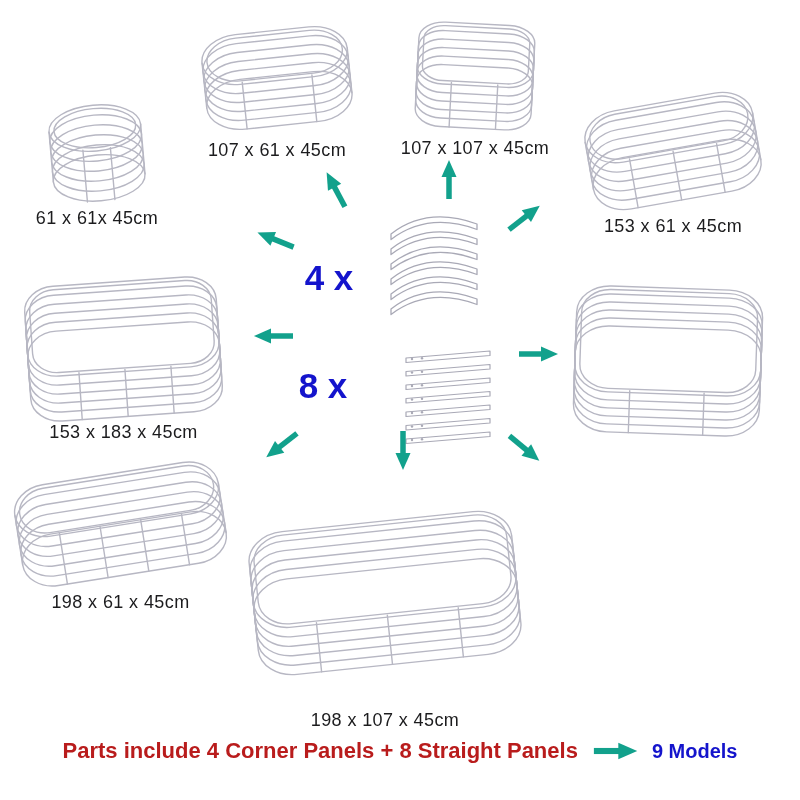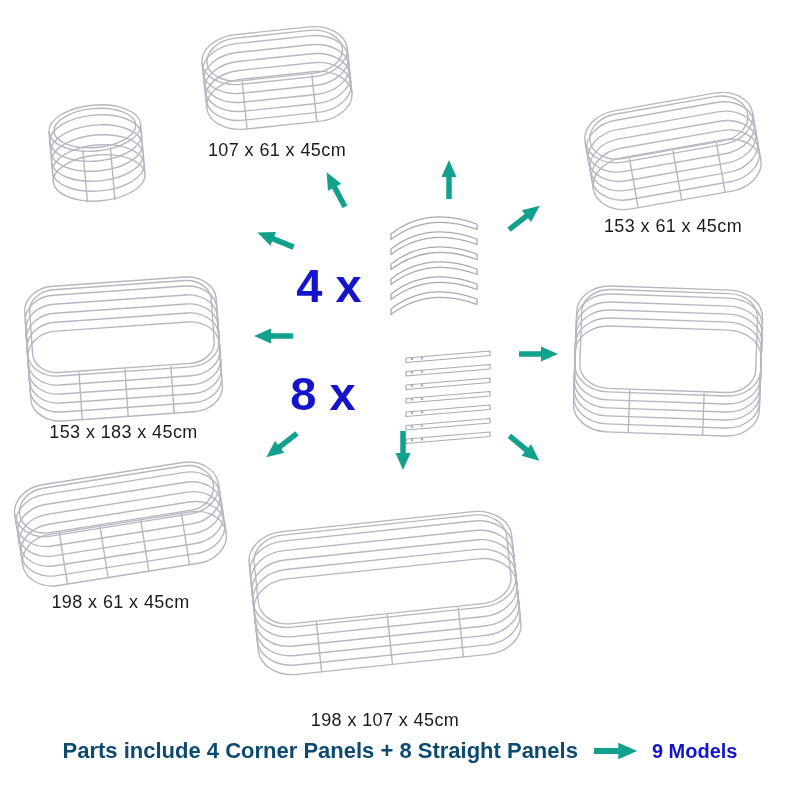--- a/index.html
+++ b/index.html
@@ -8,28 +8,28 @@
   #app { position:absolute; left:0; top:0; width:800px; height:800px; }
   .bed { position:absolute; display:flex; flex-direction:column; align-items:center;justify-content:center; }
   .bed svg, .panel svg { overflow:visible; display:block; }
   .bed-label {
     margin-top:4px; font-size:18px; letter-spacing:0.4px;
     color:var(--label-color,#1c1c1e); white-space:nowrap; text-align:center;
   }
   .panel { position:absolute; }
   .count-label {
     position:absolute; width:74px; text-align:center;
-    font-size:47px; font-weight:bold; color:var(--blue,#1414cc);
+    font-size:35px; font-weight:bold; color:var(--blue,#1414cc);
   }
   .arrow { position:absolute; width:44px; height:18px; transform-origin:22px 9px; }
   .footer {
     position:absolute; left:0; right:0; top:738px;
     display:flex; align-items:center; justify-content:center; gap:12px;
   }
-  .footer-caption { font-size:22px; font-weight:bold; color:#0c4a6e; white-space:nowrap; }
+  .footer-caption { font-size:22px; font-weight:bold; color:#b91c1c; white-space:nowrap; }
   .footer-models { font-size:20px; font-weight:bold; color:var(--blue,#1414cc); white-space:nowrap; }
   .footer-arrow { display:flex; align-items:center; }
 </style>
 </head>
 <body>
 
 <div id="app">
 
   <div class="bed" style="left:27px; top:102px;">
     <svg class="bed-svg" width="140" height="102">
@@ -40,20 +40,21 @@
           <rect x="24" y="23" width="92" height="46" rx="46" ry="23"></rect>
           <rect x="24" y="13" width="92" height="46" rx="46" ry="23"></rect>
           <rect x="24" y="3" width="92" height="46" rx="46" ry="23"></rect>
           <rect x="29" y="6.5" width="82" height="39" rx="41" ry="19.5"></rect>
           <line x1="56.2" y1="47" x2="56.2" y2="99"></line>
           <line x1="83.8" y1="47" x2="83.8" y2="99"></line>
           <line x1="24" y1="26" x2="24" y2="76"></line>
           <line x1="116" y1="26" x2="116" y2="76"></line>
         </g>
       </svg>
+    <div class="bed-label">61 x 61x 45cm</div>
   </div>
 
   <div class="bed" style="left:192px; top:20px;">
     <svg class="bed-svg" width="170" height="116">
         <g fill="none" stroke="#b7b7c3" stroke-width="1.4" stroke-linecap="round" transform="rotate(-6 85 58)">
           <rect x="12" y="55.5" width="146" height="50" rx="36" ry="25"></rect>
           <rect x="12" y="46.5" width="146" height="50" rx="36" ry="25"></rect>
           <rect x="12" y="37.5" width="146" height="50" rx="36" ry="25"></rect>
           <rect x="12" y="28.5" width="146" height="50" rx="36" ry="25"></rect>
           <rect x="12" y="19.5" width="146" height="50" rx="36" ry="25"></rect>
@@ -61,20 +62,38 @@
           <rect x="17" y="14" width="136" height="43" rx="31" ry="21.5"></rect>
           <line x1="49.96" y1="58.5" x2="49.96" y2="105.5"></line>
           <line x1="120.03999999999999" y1="58.5" x2="120.03999999999999" y2="105.5"></line>
           <line x1="12" y1="35.5" x2="12" y2="80.5"></line>
           <line x1="158" y1="35.5" x2="158" y2="80.5"></line>
         </g>
       </svg>
     <div class="bed-label">107 x 61 x 45cm</div>
   </div>
 
+  <div class="bed" style="left:400px; top:18px;">
+    <svg class="bed-svg" width="150" height="116">
+        <g fill="none" stroke="#b7b7c3" stroke-width="1.4" stroke-linecap="round" transform="rotate(3 75 58)">
+          <rect x="17" y="48.25" width="116" height="62" rx="26" ry="17"></rect>
+          <rect x="17" y="39.75" width="116" height="62" rx="26" ry="17"></rect>
+          <rect x="17" y="31.25" width="116" height="62" rx="26" ry="17"></rect>
+          <rect x="17" y="22.75" width="116" height="62" rx="26" ry="17"></rect>
+          <rect x="17" y="14.25" width="116" height="62" rx="26" ry="17"></rect>
+          <rect x="17" y="5.75" width="116" height="62" rx="26" ry="17"></rect>
+          <rect x="22" y="9.25" width="106" height="55" rx="21" ry="13.5"></rect>
+          <line x1="51.8" y1="65.75" x2="51.8" y2="110.25"></line>
+          <line x1="98.2" y1="65.75" x2="98.2" y2="110.25"></line>
+          <line x1="17" y1="36.75" x2="17" y2="79.25"></line>
+          <line x1="133" y1="36.75" x2="133" y2="79.25"></line>
+        </g>
+      </svg>
+    <div class="bed-label">107 x 107 x 45cm</div>
+  </div>
 
   <div class="bed" style="left:578px; top:90px;">
     <svg class="bed-svg" width="190" height="122">
         <g fill="none" stroke="#b7b7c3" stroke-width="1.4" stroke-linecap="round" transform="rotate(-10 95 61)">
           <rect x="10" y="58.75" width="170" height="52" rx="34" ry="26"></rect>
           <rect x="10" y="49.25" width="170" height="52" rx="34" ry="26"></rect>
           <rect x="10" y="39.75" width="170" height="52" rx="34" ry="26"></rect>
           <rect x="10" y="30.25" width="170" height="52" rx="34" ry="26"></rect>
           <rect x="10" y="20.75" width="170" height="52" rx="34" ry="26"></rect>
           <rect x="10" y="11.25" width="170" height="52" rx="34" ry="26"></rect>

